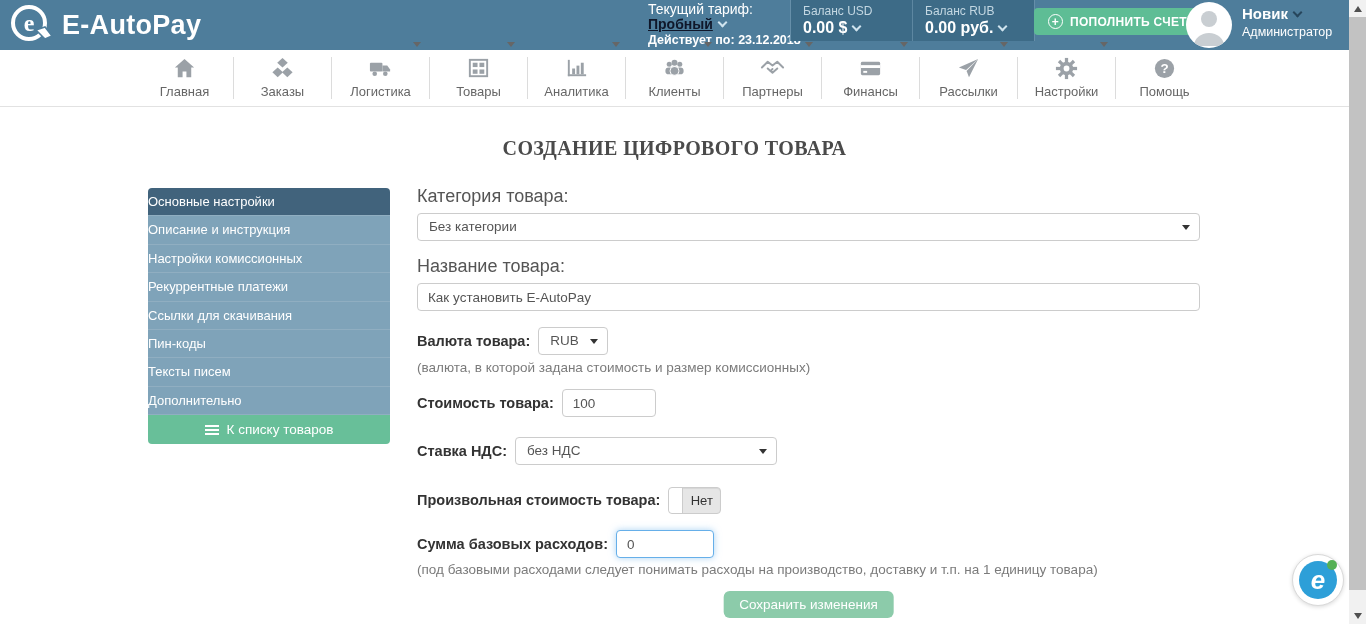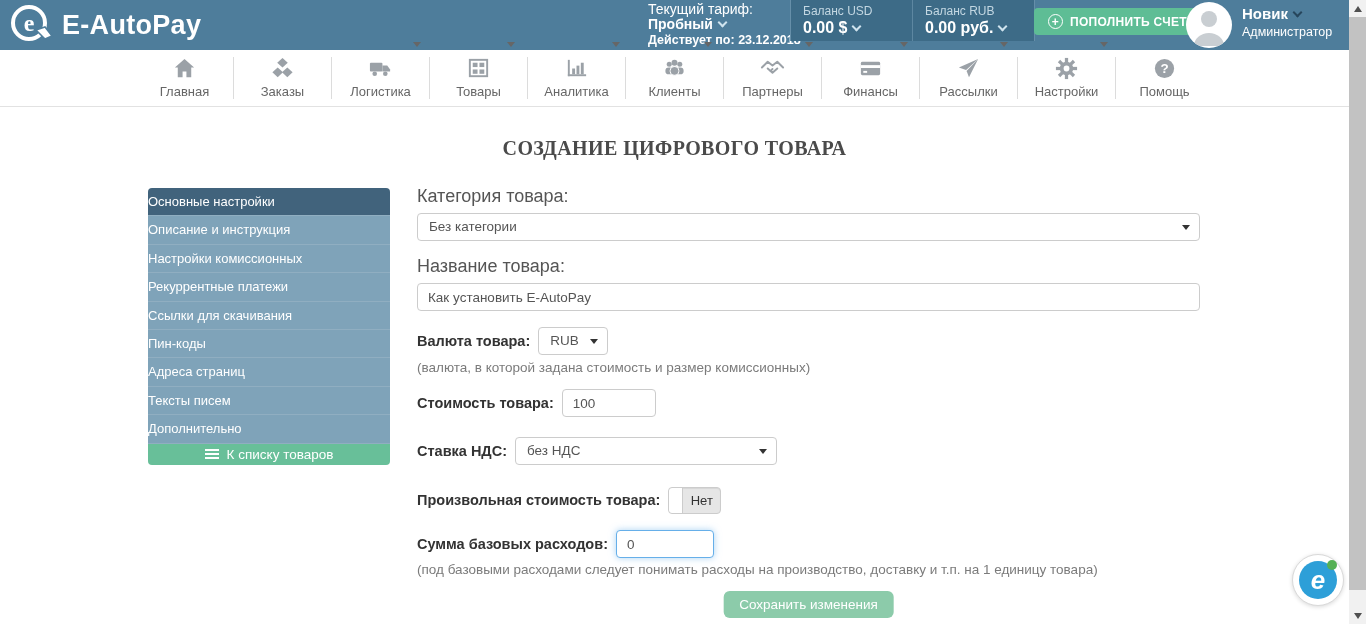--- a/index.html
+++ b/index.html
@@ -9,21 +9,21 @@
 
   
   .header { position:absolute; left:0; top:0; width:1349px; height:50px; background:#4e7d9b; }
   .logo { position:absolute; left:8px; top:3px; display:flex; align-items:center; color:#fff; }
   .logo-icon { width:46px; height:44px; }
   .logo-text { font-size:27px; font-weight:bold; margin-left:8px; letter-spacing:.3px; }
 
   .tariff { position:absolute; left:648px; top:2px; color:#fff; line-height:15px; }
   .tariff .t1 { font-size:14px; }
   .tariff .t2 { font-size:14px; font-weight:bold; }
-  .tariff .t2 a { color:#ffffff; cursor:pointer; }
+  .tariff .t2 a { color:#0f172a; text-decoration:underline; cursor:pointer; }
   .tariff .t3 { font-size:12.5px; font-weight:bold; margin-top:1px; }
 
   .chev { display:inline-block; width:7px; height:7px; border-right:2px solid #cfe3ee;
     border-bottom:2px solid #cfe3ee; transform:rotate(45deg); margin-left:6px; vertical-align:3px; }
 
   .balances { position:absolute; left:790px; top:0; width:245px; height:41px;
     background:#3d6b87; border-left:1px solid #668fa9; border-right:1px solid #668fa9; display:flex; }
   .balance { flex:1; padding:4px 0 0 12px; cursor:pointer; }
   .balance + .balance { border-left:1px solid #5d87a1; }
   .b-label { font-size:12px; color:#c3d7e2; }
@@ -57,21 +57,21 @@
 
   
   .page-title { position:absolute; left:0; top:137px; width:1349px; text-align:center;
     font-size:20px; font-weight:bold; color:#4a4a4a; letter-spacing:.4px;font-family:Liberation Serif, serif; }
 
   
   .sidebar { position:absolute; left:148px; top:188px; width:242px; border-radius:4px 4px 0 0; overflow:hidden; }
   .side-item { height:28.4px; line-height:28.4px; background:#7fa3b9;
     color:#fff; font-size:13px; border-bottom:1px solid #90aec1; cursor:pointer; }
   .side-item.active { background:#41637c; }
-  .side-list-btn { height:21px; background:#68bf99; border-radius:0 0 4px 4px; color:#fff;
+  .side-list-btn { height:29px; background:#68bf99; border-radius:0 0 4px 4px; color:#fff;
     font-size:13.5px; display:flex; align-items:center; justify-content:center; cursor:pointer;text-align:center; }
   .burger { display:inline-block; width:14px; height:2px; background:#fff; margin-right:8px;
     box-shadow:0 4px 0 #fff, 0 -4px 0 #fff; }
 
   
   .form { position:absolute; left:417px; top:186px; width:783px; height:438px; }
   .biglabel { position:absolute; font-size:18px; color:#555; }
   .hint { position:absolute; font-size:13.5px; color:#7b7b7b; }
   .boldlabel { font-size:14.5px; font-weight:bold; color:#333; line-height:28px; }
   .row { position:absolute; display:flex; align-items:center; }
@@ -302,21 +302,20 @@
 
   <div class="page-title">СОЗДАНИЕ ЦИФРОВОГО ТОВАРА</div>
 
   <div class="sidebar">
     <div class="side-item active">Основные настройки</div>
     <div class="side-item">Описание и инструкция</div>
     <div class="side-item">Настройки комиссионных</div>
     <div class="side-item">Рекуррентные платежи</div>
     <div class="side-item">Ссылки для скачивания</div>
     <div class="side-item">Пин-коды</div>
-    <div class="side-item">Адреса страниц</div>
     <div class="side-item">Тексты писем</div>
     <div class="side-item">Дополнительно</div>
     <div class="side-list-btn">
       <span class="burger"></span>
       <span>К списку товаров</span>
     </div>
   </div>
 
   <div class="form">
 

